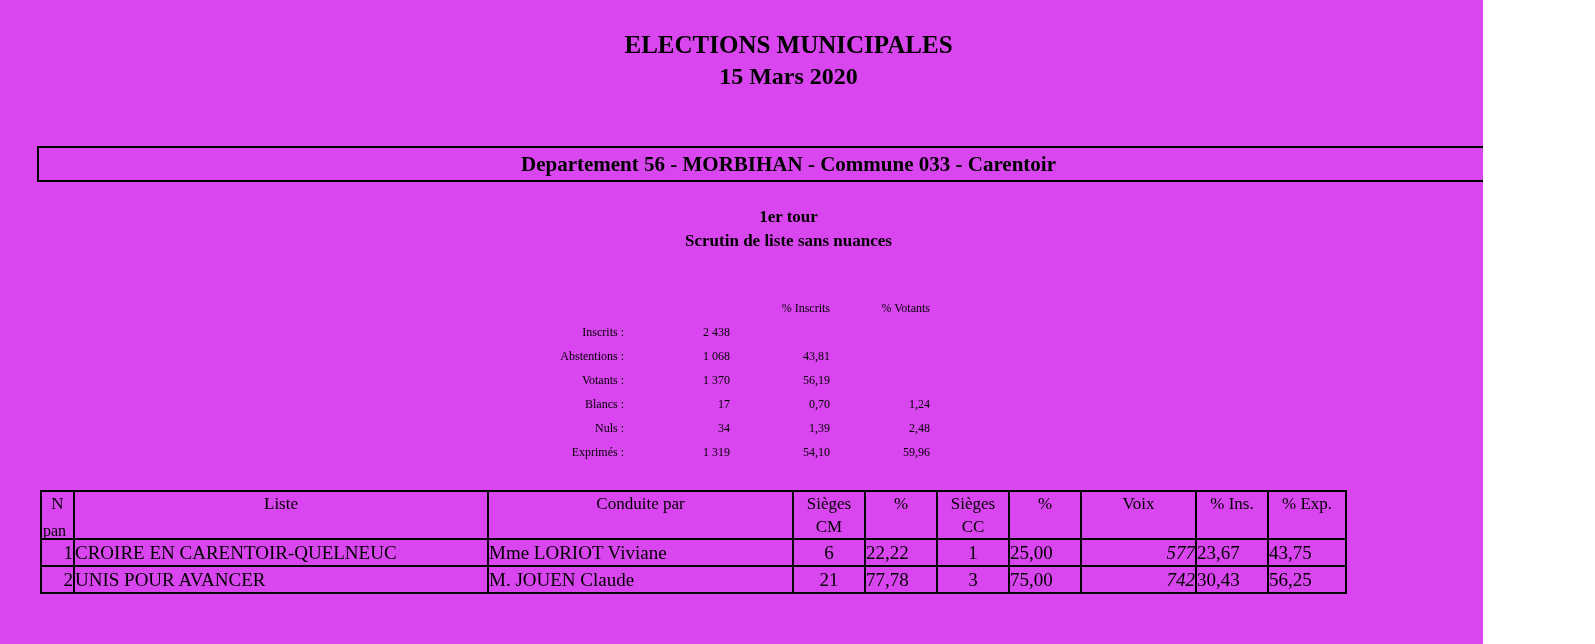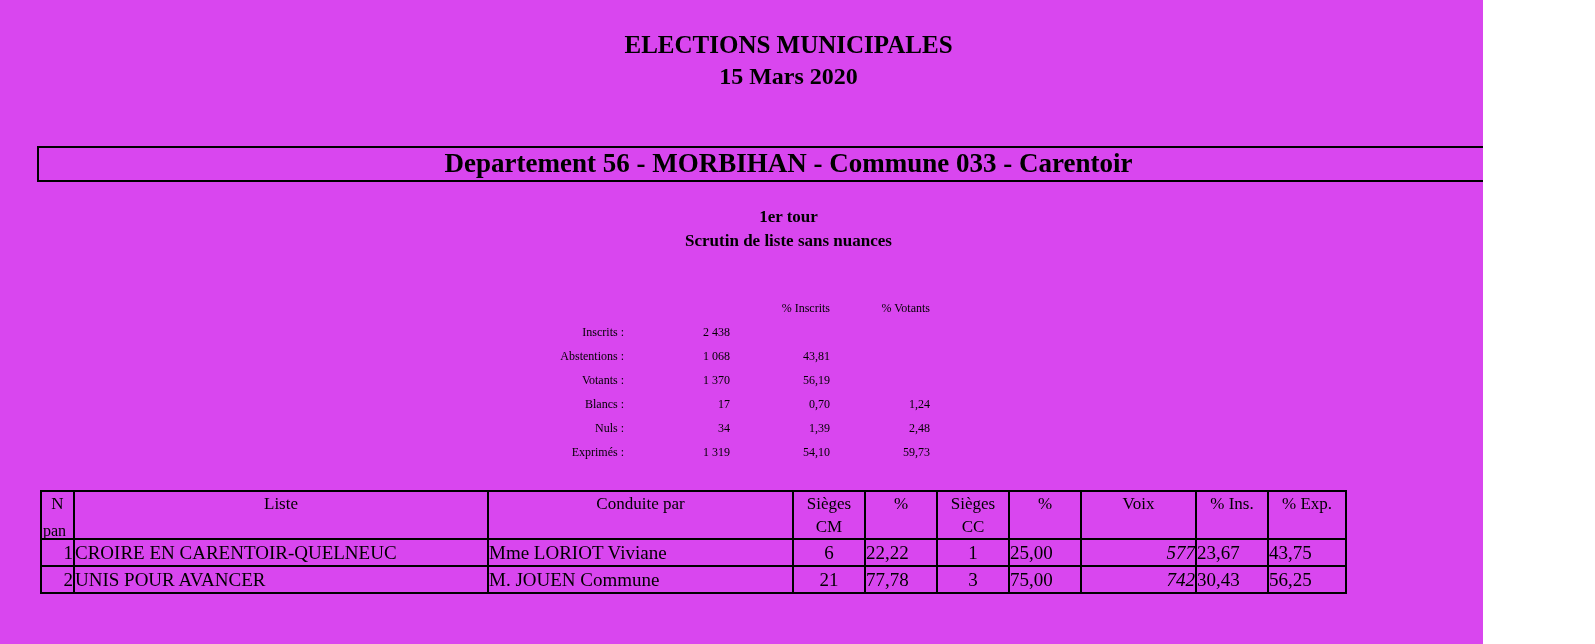--- a/index.html
+++ b/index.html
@@ -38,22 +38,23 @@
 
   
   .banner {
     position: absolute;
     top: 146px;
     left: 37px;
     width: 1499px;
     height: 32px;
     border: 2px solid #000;
     display: flex;
+    align-items: center;
     justify-content: center;
-    font-size: 27px;
+    font-size: 21px;
     font-weight: bold;
   }
 
   
   .tour-block {
     position: absolute;
     top: 205px;
     left: 37px;
     width: 1503px;
     text-align: center;
@@ -181,21 +182,21 @@
         <div class="srow">
           <div class="scell c0">Nuls :</div>
           <div class="scell c1">34</div>
           <div class="scell c2">1,39</div>
           <div class="scell c3">2,48</div>
         </div>
         <div class="srow">
           <div class="scell c0">Exprimés :</div>
           <div class="scell c1">1 319</div>
           <div class="scell c2">54,10</div>
-          <div class="scell c3">59,73</div>
+          <div class="scell c3">59,96</div>
         </div>
       </div>
   </div>
 
   <table class="results">
     <colgroup>
       <col style="width:33px">
         <col style="width:414px">
         <col style="width:305px">
       <col style="width:72px">
@@ -238,21 +239,21 @@
           <td class="td-left">22,22</td>
           <td class="td-center">1</td>
           <td class="td-left">25,00</td>
           <td class="td-right">577</td>
           <td class="td-left">23,67</td>
           <td class="td-left">43,75</td>
         </tr>
         <tr>
           <td class="td-n">2</td>
           <td class="td-liste">UNIS POUR AVANCER</td>
-          <td class="td-conduite">M. JOUEN Commune</td>
+          <td class="td-conduite">M. JOUEN Claude</td>
           <td class="td-center">21</td>
           <td class="td-left">77,78</td>
           <td class="td-center">3</td>
           <td class="td-left">75,00</td>
           <td class="td-right">742</td>
           <td class="td-left">30,43</td>
           <td class="td-left">56,25</td>
         </tr>
       </tbody>
   </table>

